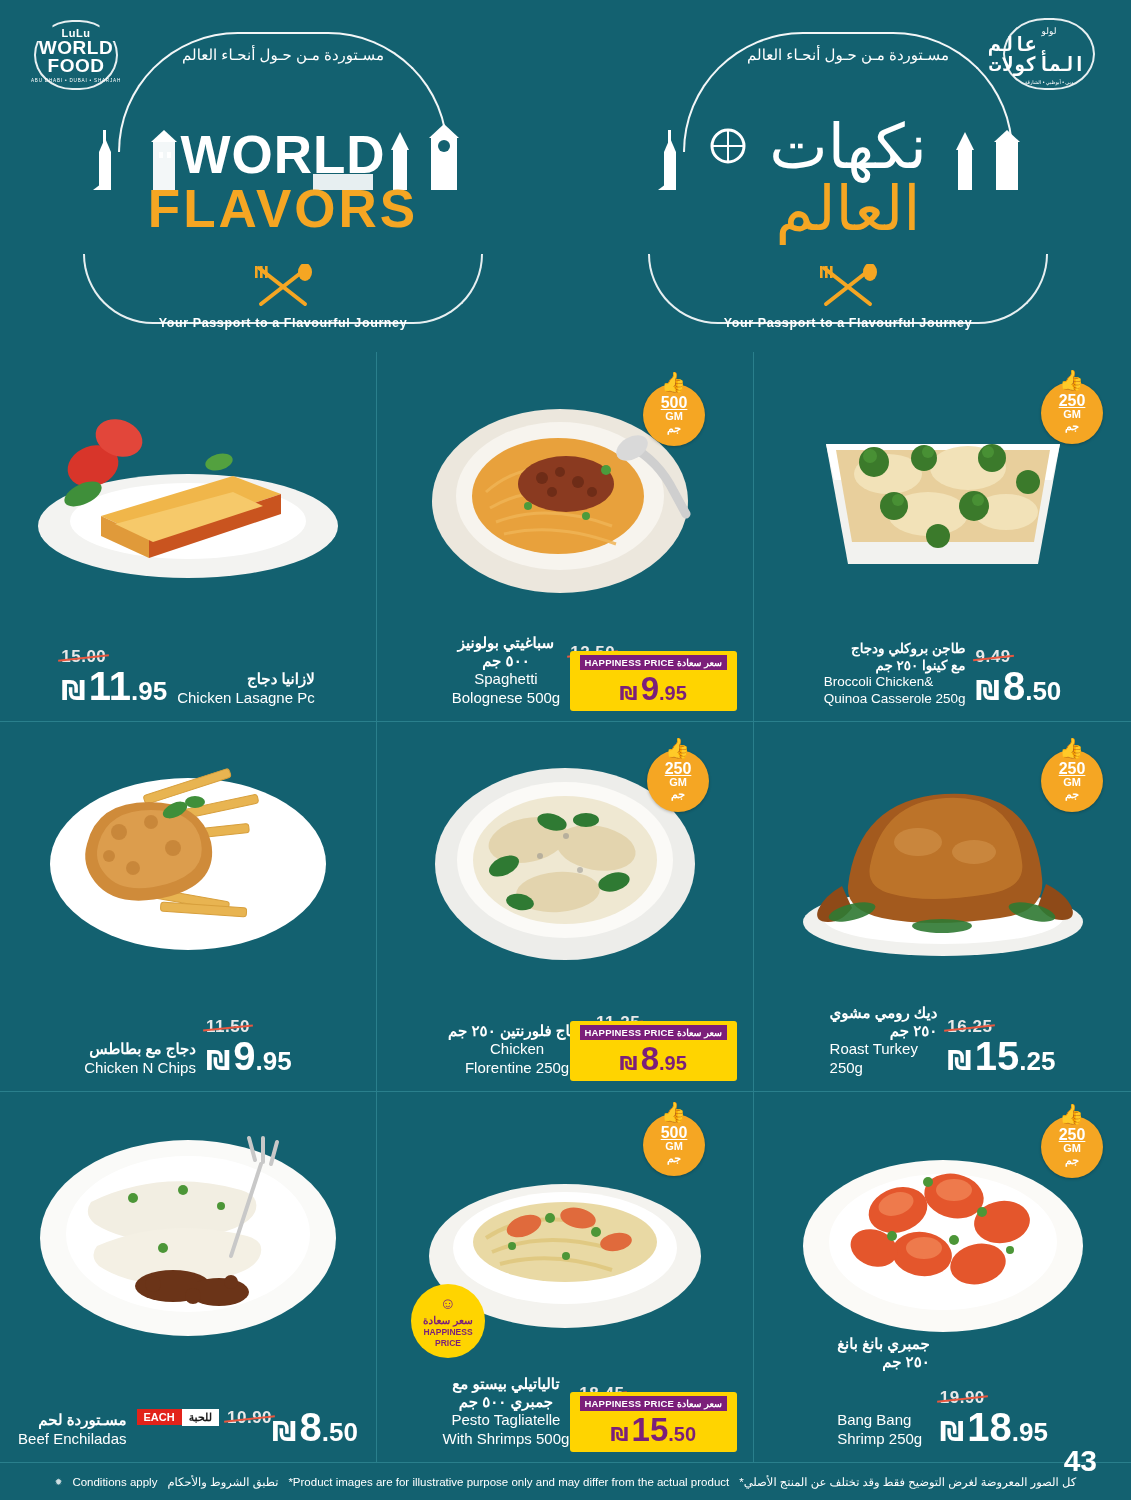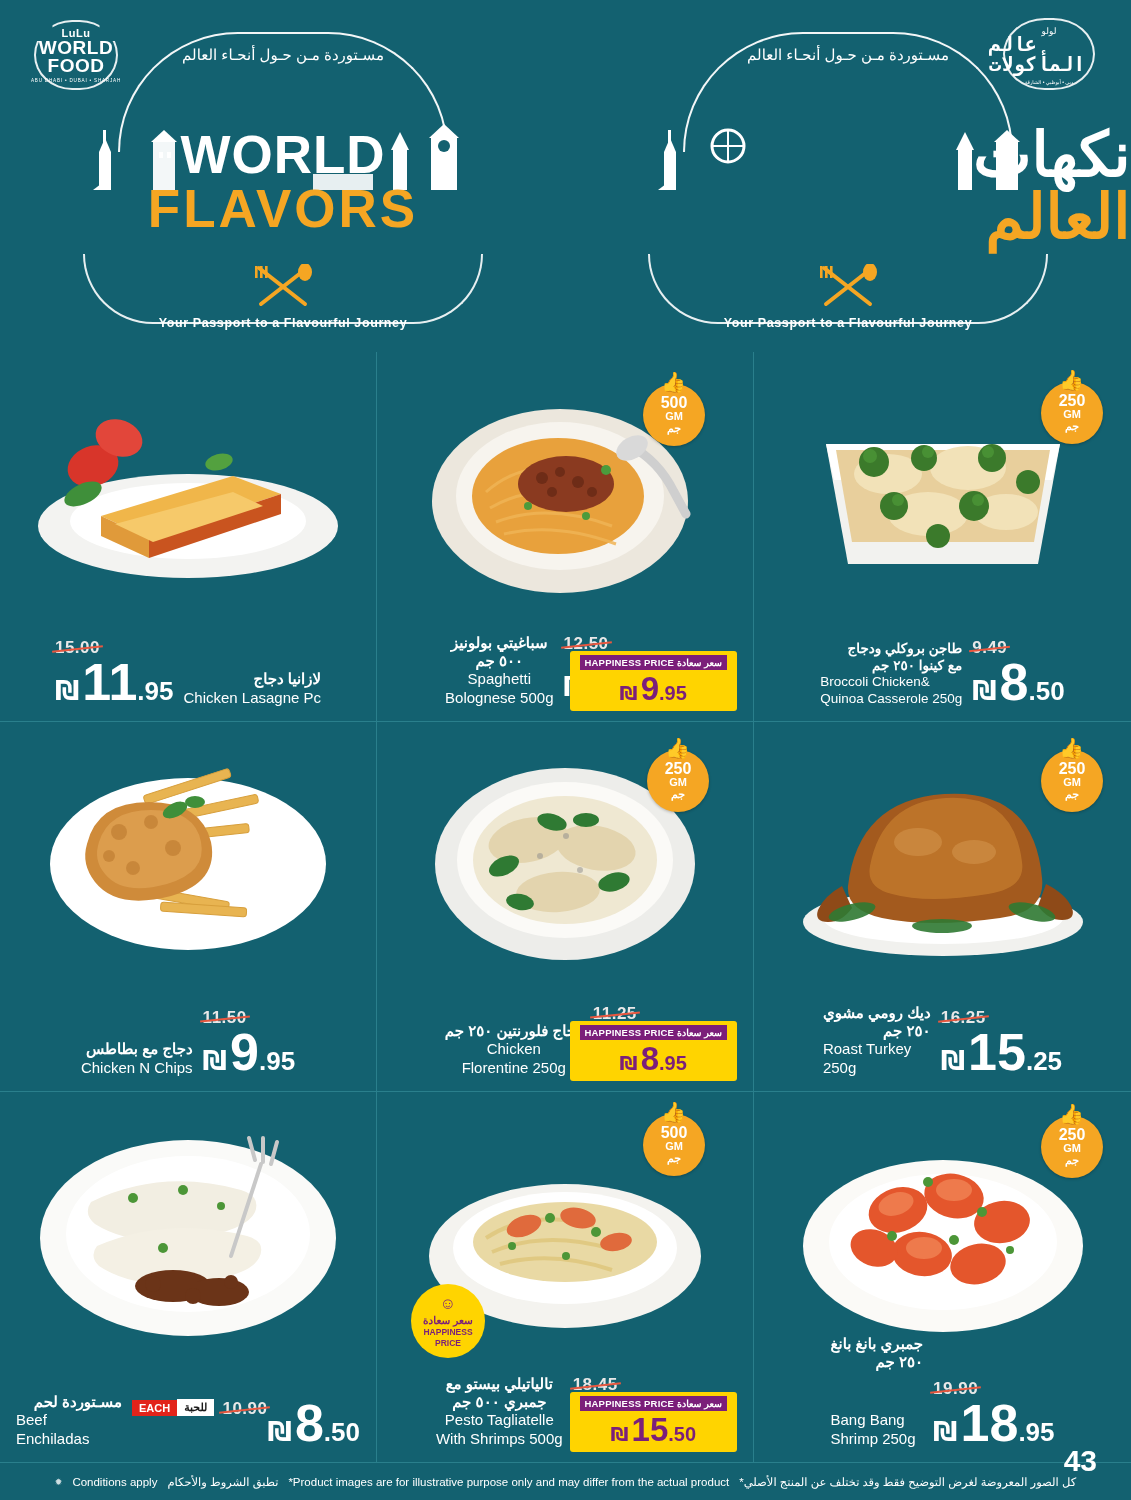--- a/index.html
+++ b/index.html
@@ -67,22 +67,22 @@
     position: absolute; top: 96px; left: 50%; transform: translateX(-50%);
     width: 440px; height: 78px;
   }
 
   .title-en {
     position: absolute; top: 112px; left: 0; right: 0; text-align: center;
     font-size: 53px; font-weight: bold; letter-spacing: 1px; line-height: 1.02;
   }
   .title-en .l2 { color: #f5a623; font-size: 53px; letter-spacing: 3px; }
   .title-ar {
-    position: absolute; top: 108px; left: 0; right: 0; 
-    font-size: 62px; font-weight: bold; line-height: 1.0; direction: rtl;
+    position: absolute; top: 100px; left: 0; right: 0; text-align: center;
+    font-size: 62px; font-weight: normal; line-height: 1.0; direction: rtl;
   }
   .title-ar .l2 { color: #f5a623; }
 
   .cutlery { position: absolute; top: 248px; left: 50%; transform: translateX(-50%); }
   .tagline {
     position: absolute; top: 300px; left: 0; right: 0; text-align: center;
     font-size: 12.5px; font-weight: bold; letter-spacing: .6px;
   }
   .arc-bottom {
     position: absolute; top: 238px; left: 50%; transform: translateX(-50%);
@@ -106,21 +106,21 @@
     top: 14px; width: 330px; height: 235px;
   }
 
   .badge {
     position: absolute; width: 62px; height: 62px; border-radius: 50%;
     background: #f5a623; color: #ffffff; display: flex; flex-direction: column;
     align-items: center; justify-content: center; font-weight: bold;
     box-shadow: 0 1px 3px rgba(0,0,0,.25);
     top: 34px; right: 52px;
   }
-  .badge .num { font-size: 16px; line-height: 1; }
+  .badge .num { font-size: 16px; line-height: 1; text-decoration: underline; }
   .badge .gm { font-size: 11px; line-height: 1.05; }
   .badge .ar { font-size: 11px; line-height: 1.05; direction: rtl; }
   .thumb {
     position: absolute; top: -14px; left: 50%; transform: translateX(-50%);
     font-size: 20px; color: #f5a623;
   }
 
   .info {
     position: absolute; bottom: 14px; left: 0; right: 0;
     display: flex; align-items: flex-end; justify-content: center; gap: 10px;
@@ -136,21 +136,21 @@
   .oldprice {
     font-size: 17px; font-weight: bold; color: #e8e8e8;
     position: relative; display: inline-block; letter-spacing: .5px;
   }
   .oldprice:after {
     content: ""; position: absolute; left: -3px; right: -3px; top: 52%;
     height: 2px; background: #e8573f; transform: rotate(-6deg);
   }
   .price { display: flex; align-items: baseline; font-weight: bold; color: #ffffff; }
   .cur { font-size: 27px; margin-right: 3px; font-family: "DejaVu Sans", sans-serif; }
-  .int { font-size: 52px; line-height: .95; }
+  .int { font-size: 40px; line-height: .95; }
   .dec { font-size: 26px; }
 
   
   .happy {
     position: absolute; background: #ffd400; color: #7b1f7a;
     border-radius: 3px; padding: 4px 10px 6px 10px;
     display: flex; flex-direction: column; align-items: center;
   }
   .happy .hp-label {
     background: #7b1f7a; color: #ffffff; font-size: 9.5px; font-weight: bold;

